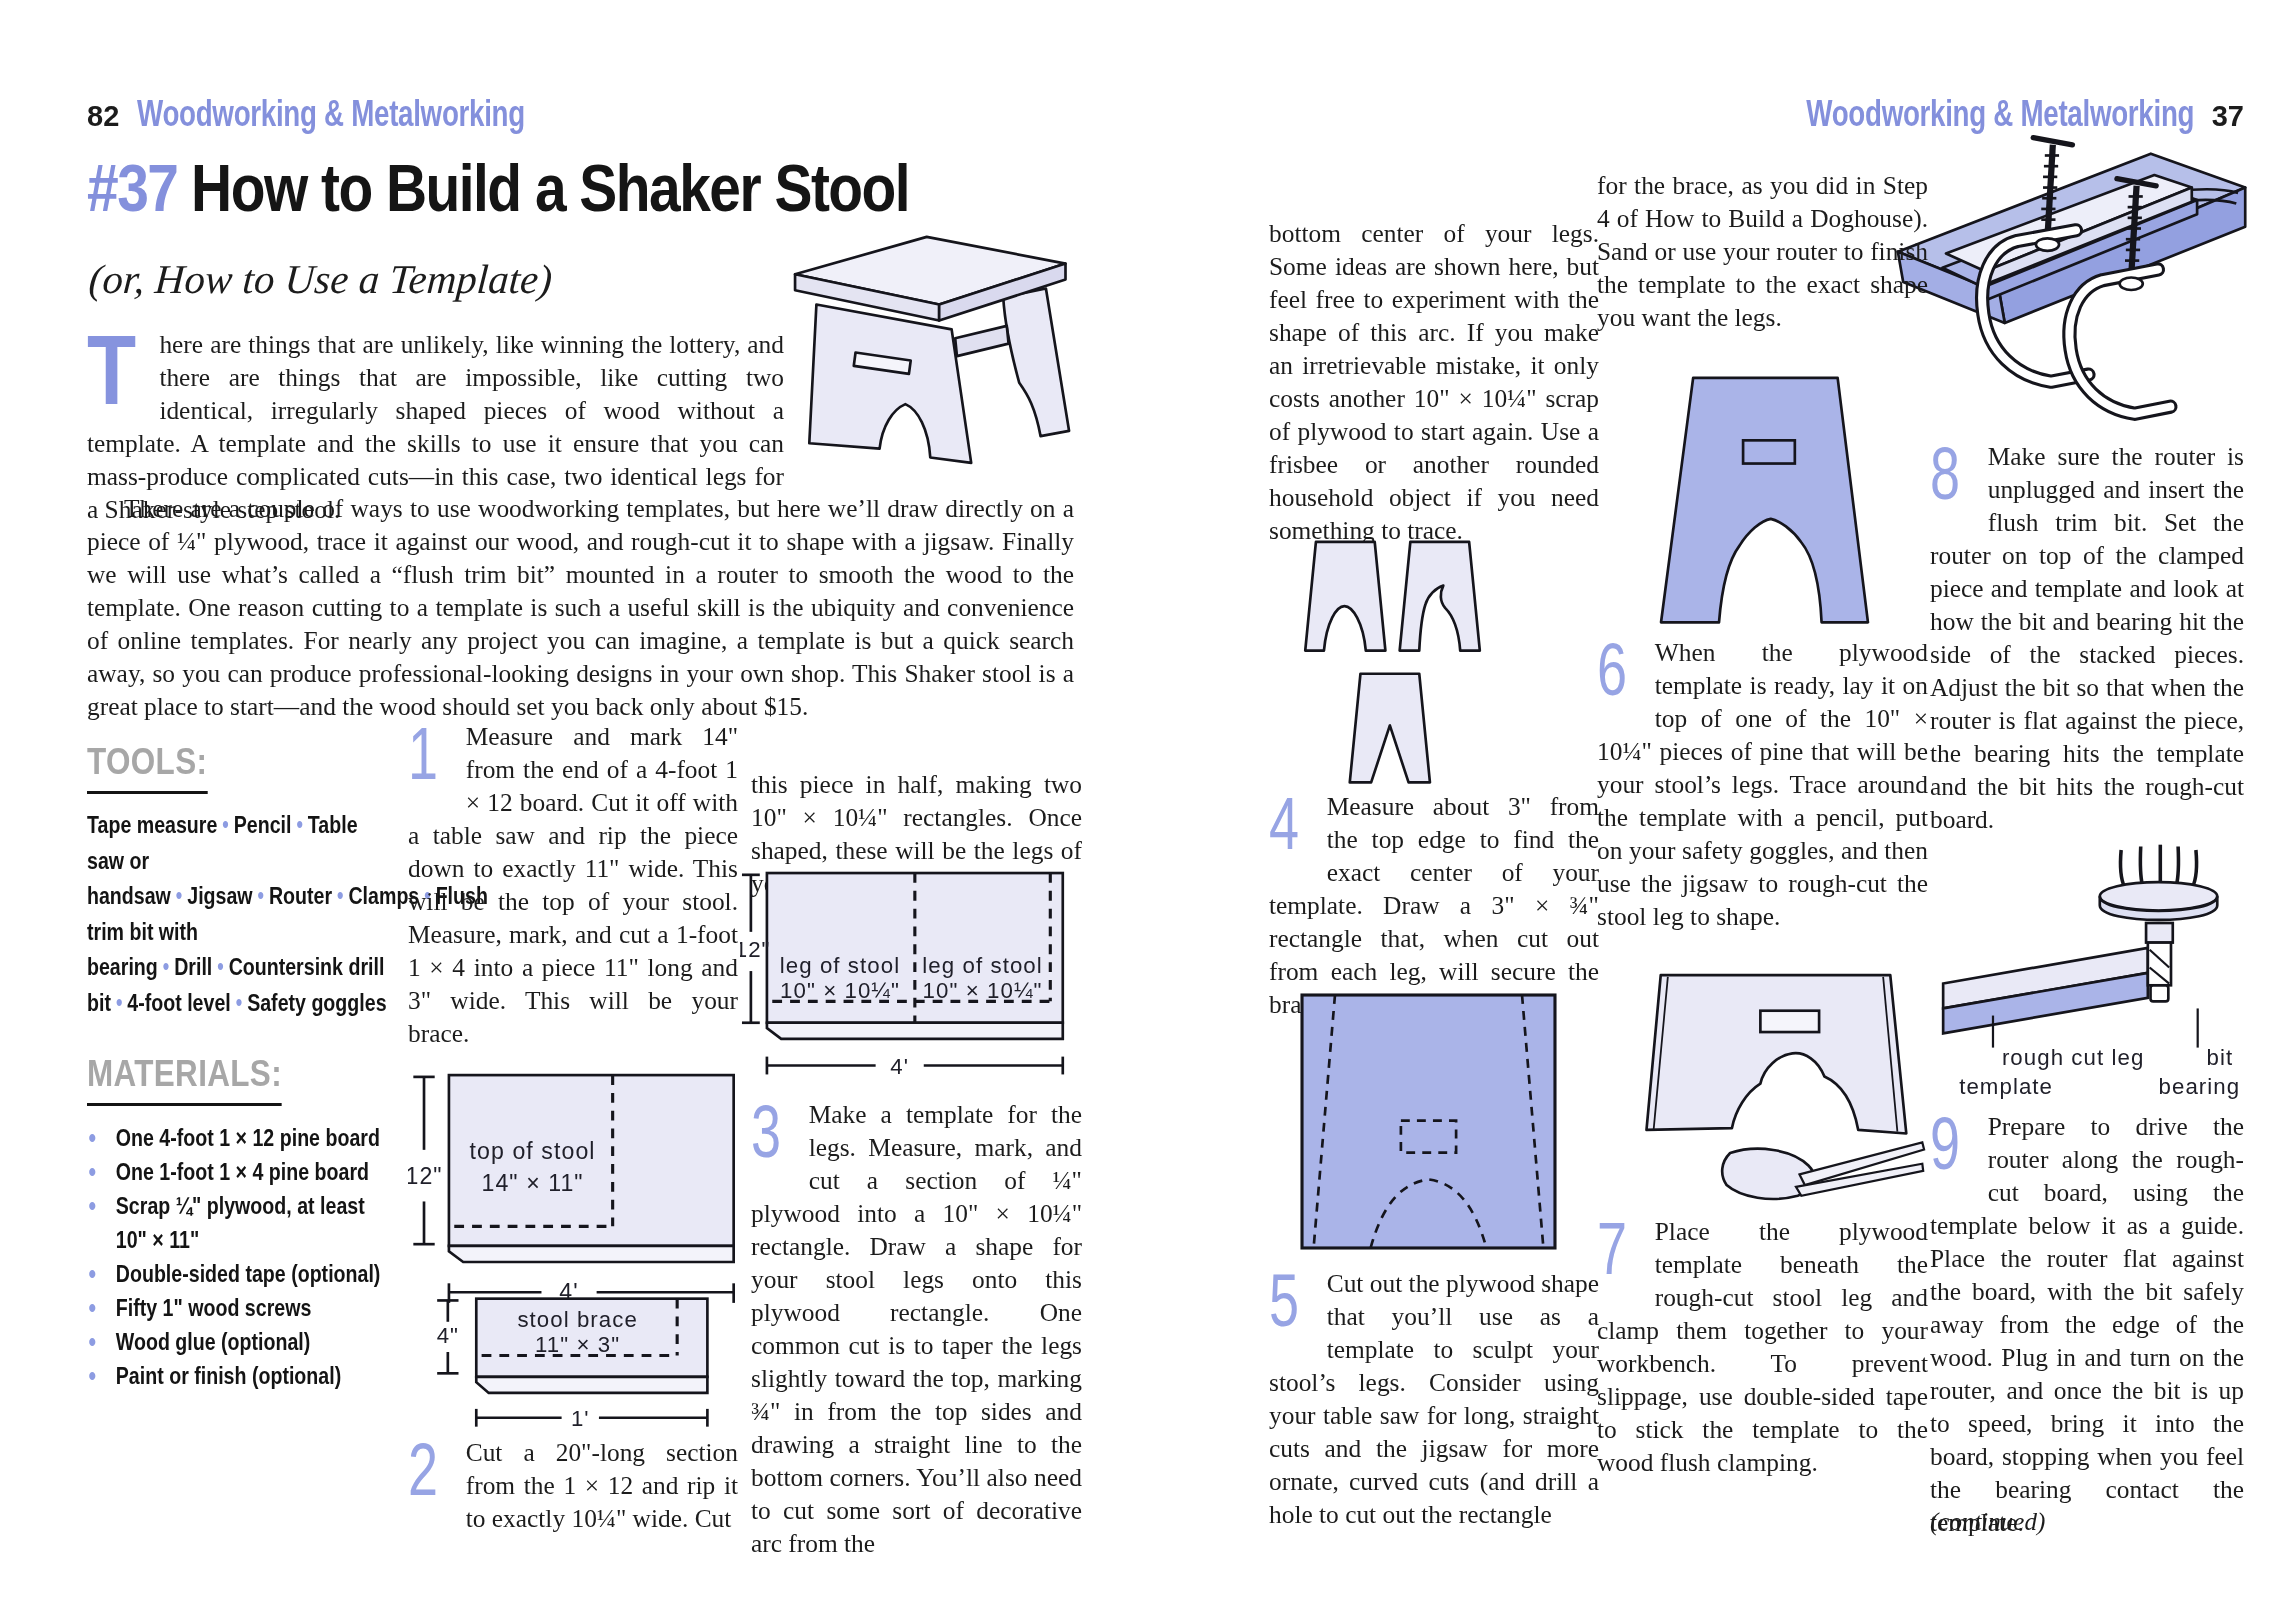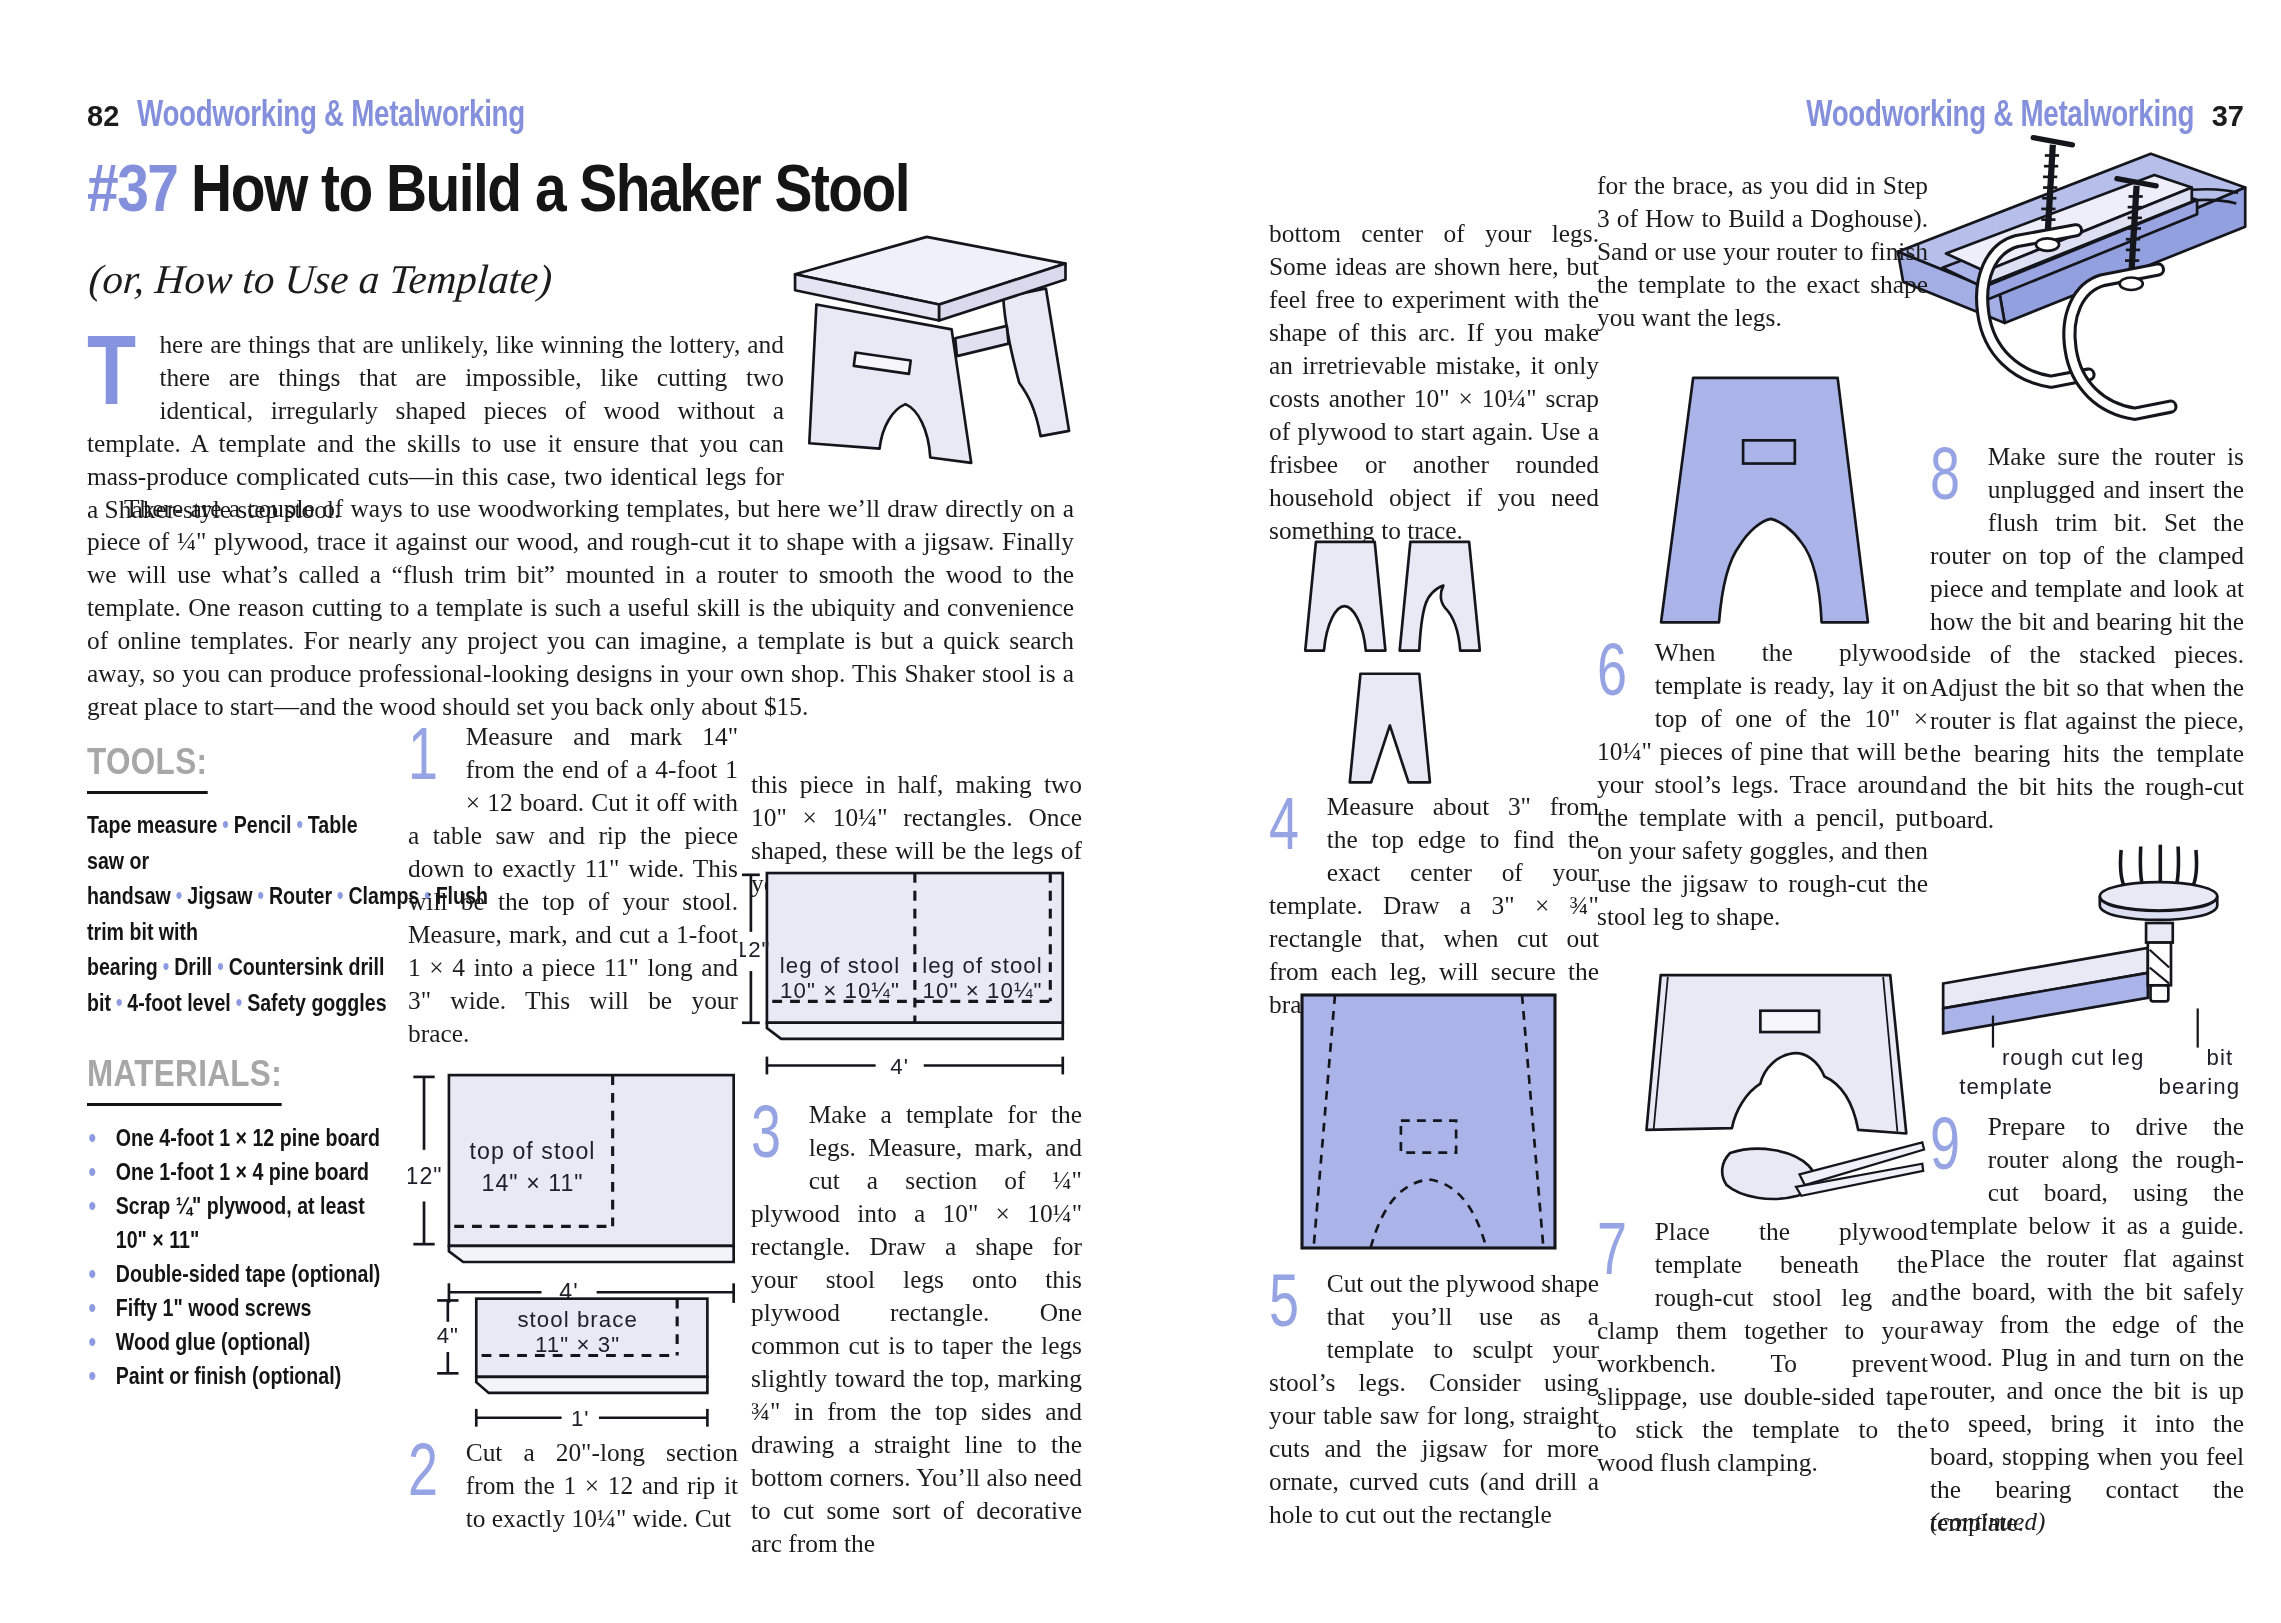--- a/index.html
+++ b/index.html
@@ -260,21 +260,21 @@
         <line x1="256" y1="9" x2="280" y2="293"></line>
         <path d="M120,150 h62 v36 h-62 Z"></path>
         <path d="M86,293 C100,242 122,220 151,216 C180,220 202,242 216,293"></path>
       </g>
     </svg>
 
     <div class="abs body-text" style="left:1269px;top:1267px;width:330px;">
       <span class="step-num">5</span><span>Cut out the plywood shape that you’ll use as a template to sculpt your stool’s legs. Consider using your table saw for long, straight cuts and the jigsaw for more ornate, curved cuts (and drill a hole to cut out the rectangle</span>
     </div>
 
-    <div class="abs body-text" style="left:1597px;top:169px;width:331px;">for the brace, as you did in Step 3 of How to Build a Doghouse). Sand or use your router to finish the template to the exact shape you want the legs.</div>
+    <div class="abs body-text" style="left:1597px;top:169px;width:331px;">for the brace, as you did in Step 4 of How to Build a Doghouse). Sand or use your router to finish the template to the exact shape you want the legs.</div>
 
     <svg class="abs" style="left:1636px;top:369px;" width="257" height="264" viewBox="0 0 288 296">
       <path d="M64,10 L226,10 L260,284 L208,284 C206,240 198,210 185,194 C175,180 161,170 151,168 C140,170 126,182 116,198 C104,214 96,246 93,284 L28,284 Z" fill="#aab4e8" stroke="#15151c" stroke-width="3" stroke-linejoin="round"></path>
       <rect x="120" y="80" width="58" height="26" fill="#aab4e8" stroke="#15151c" stroke-width="3"></rect>
     </svg>
 
     <div class="abs body-text" style="left:1597px;top:636px;width:331px;">
       <span class="step-num">6</span><span>When the plywood template is ready, lay it on top of one of the 10" × 10¼" pieces of pine that will be your stool’s legs. Trace around the template with a pencil, put on your safety goggles, and then use the jigsaw to rough-cut the stool leg to shape.</span>
     </div>
 

